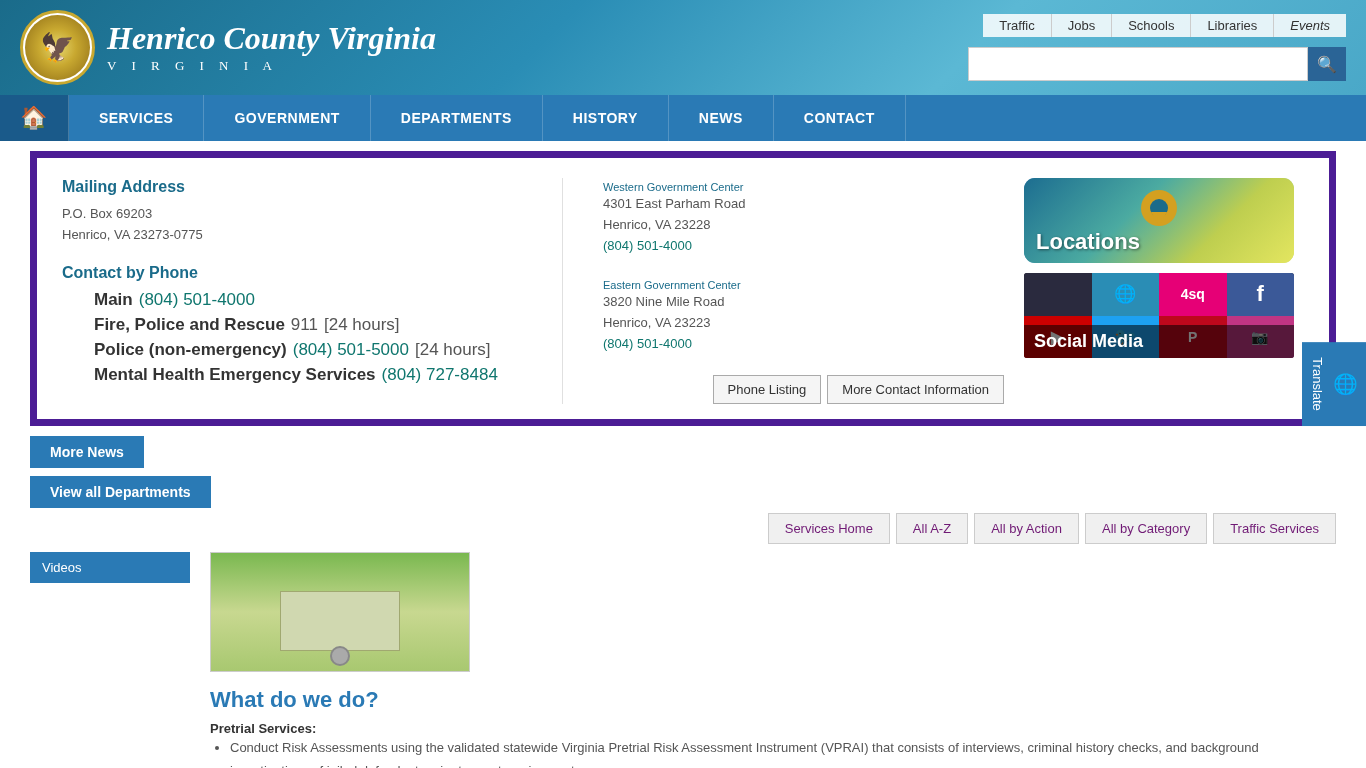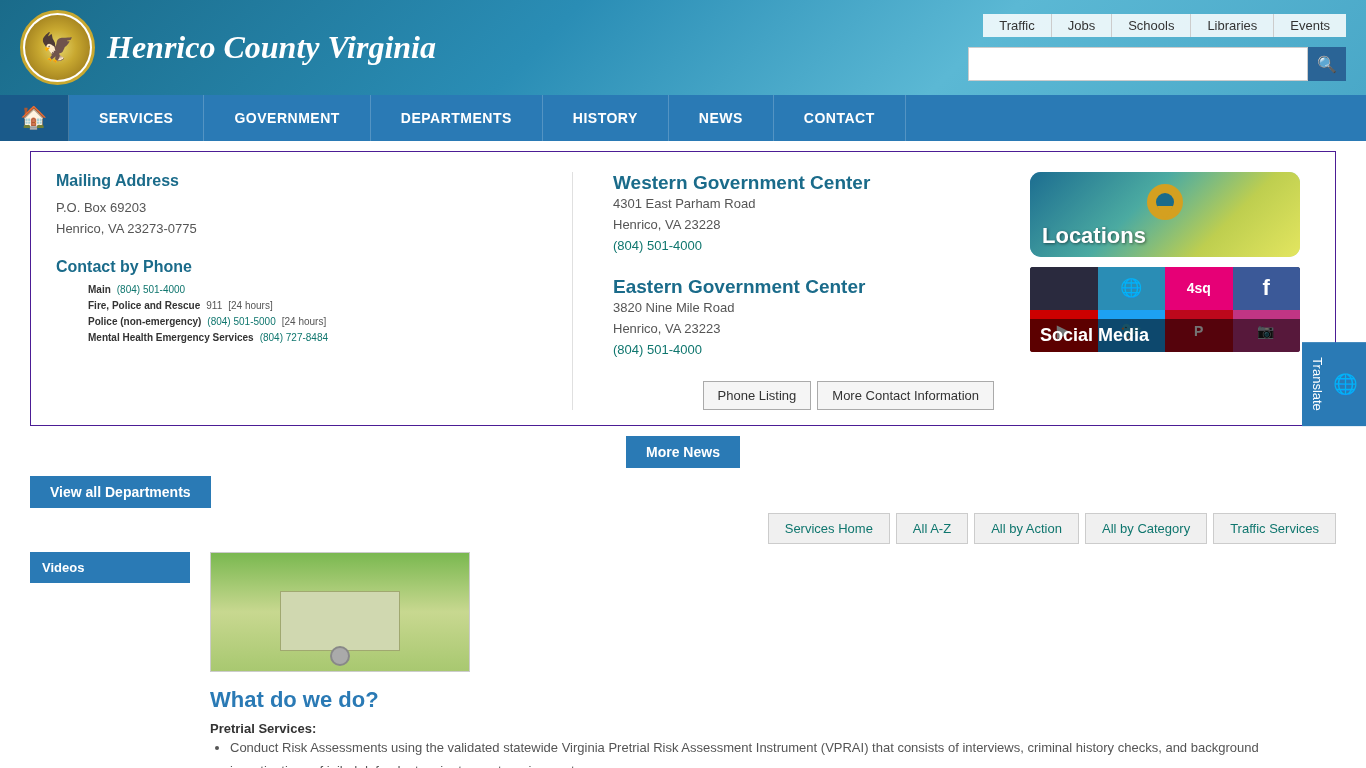--- a/index.html
+++ b/index.html
@@ -73,21 +73,21 @@
     }
     .top-link {
       color: #333;
       background: rgba(255,255,255,0.85);
       padding: 4px 16px;
       font-size: 13px;
       text-decoration: none;
       border-right: 1px solid #ccc;
       cursor: pointer;
     }
-    .top-link:last-child { border-right: none; }
+    .top-link:last-child { border-right: none; font-style: italic; }
     .search-bar {
       display: flex;
       align-items: center;
       gap: 0;
     }
     .search-input {
       width: 340px;
       height: 34px;
       border: 1px solid #ccc;
       padding: 0 8px;
@@ -131,25 +131,25 @@
     }
     .nav-item:first-child {
       padding: 0 20px;
       background: #1a5a8a;
     }
     .nav-home-icon { font-size: 22px; color: white; }
 
     
     .contact-panel {
       background: #fff;
-      border: 1px solid #4c1d95;
+      border: 7px solid #4c1d95;
       margin: 10px 30px;
       padding: 20px 25px 15px;
       display: flex;
-      gap: 16px;
+      gap: 0;
     }
     .contact-left {
       width: 480px;
       flex-shrink: 0;
     }
     .contact-center {
       flex: 1;
       padding-left: 40px;
       border-left: 1px solid #e0e0e0;
       margin-left: 20px;
@@ -173,30 +173,30 @@
       color: #555;
       font-size: 13px;
       line-height: 1.6;
     }
     .contact-section { margin-bottom: 18px; }
     .phone-row {
       display: flex;
       align-items: center;
       gap: 6px;
       margin-bottom: 5px;
-      font-size: 10px;
+      font-size: 17px;
       color: #555;
       padding-left: 32px;
     }
     .phone-label { font-weight: bold; color: #333; }
     .phone-link { color: #0f766e; text-decoration: none; }
     .location-title {
       color: #1a6b8a;
-      font-size: 19px;
-      font-weight: bold;
+      font-size: 11px;
+      font-weight: normal;
       margin-bottom: 6px;
       cursor: pointer;
       text-decoration: none;
     }
     .location-section { margin-bottom: 20px; }
     .contact-footer {
       display: flex;
       justify-content: flex-end;
       gap: 0;
       margin-top: 10px;
@@ -280,21 +280,21 @@
       font-size: 18px;
       font-weight: bold;
       padding: 6px 10px;
       z-index: 2;
     }
 
     
     .more-news-bar {
       margin: 8px 30px;
       display: flex;
-      justify-content: center;
+      justify-content: flex-start;
     }
     .more-news-btn {
       background: #2a7ab5;
       color: white;
       border: none;
       padding: 8px 20px;
       font-size: 14px;
       cursor: pointer;
       font-weight: bold;
     }
@@ -320,39 +320,39 @@
       display: flex;
       justify-content: flex-end;
       gap: 6px;
     }
     .services-nav-btn {
       background: #f0f0f0;
       border: 1px solid #ccc;
       padding: 7px 16px;
       font-size: 13px;
       cursor: pointer;
-      color: #0f766e;
+      color: #701a75;
     }
 
     
     .main-content {
       display: flex;
       margin: 0 30px;
       gap: 20px;
     }
     .left-sidebar {
       width: 160px;
       flex-shrink: 0;
     }
     .sidebar-item {
       background: #2a7ab5;
       color: white;
       padding: 8px 12px;
       font-size: 13px;
-      font-weight: bold;
+      font-weight: normal;
       cursor: pointer;
       margin-bottom: 6px;
     }
     .content-main {
       flex: 1;
     }
     .content-image {
       width: 260px;
       height: 120px;
       background: linear-gradient(135deg, #8aaa60, #c8d8a0, #6a9848);
@@ -429,20 +429,21 @@
 
 <header class="header">
   <div class="logo-area">
     <div class="logo-circle">
       <div class="logo-inner">
         <span class="logo-bird">🦅</span>
       </div>
     </div>
     <div class="logo-text">
       <div class="county-name">Henrico County Virginia</div>
+      <div class="county-sub">V I R G I N I A</div>
     </div>
   </div>
   <div class="header-right">
     <div class="top-links">
       <a class="top-link">Traffic</a>
       <a class="top-link">Jobs</a>
       <a class="top-link">Schools</a>
       <a class="top-link">Libraries</a>
       <a class="top-link">Events</a>
     </div>

